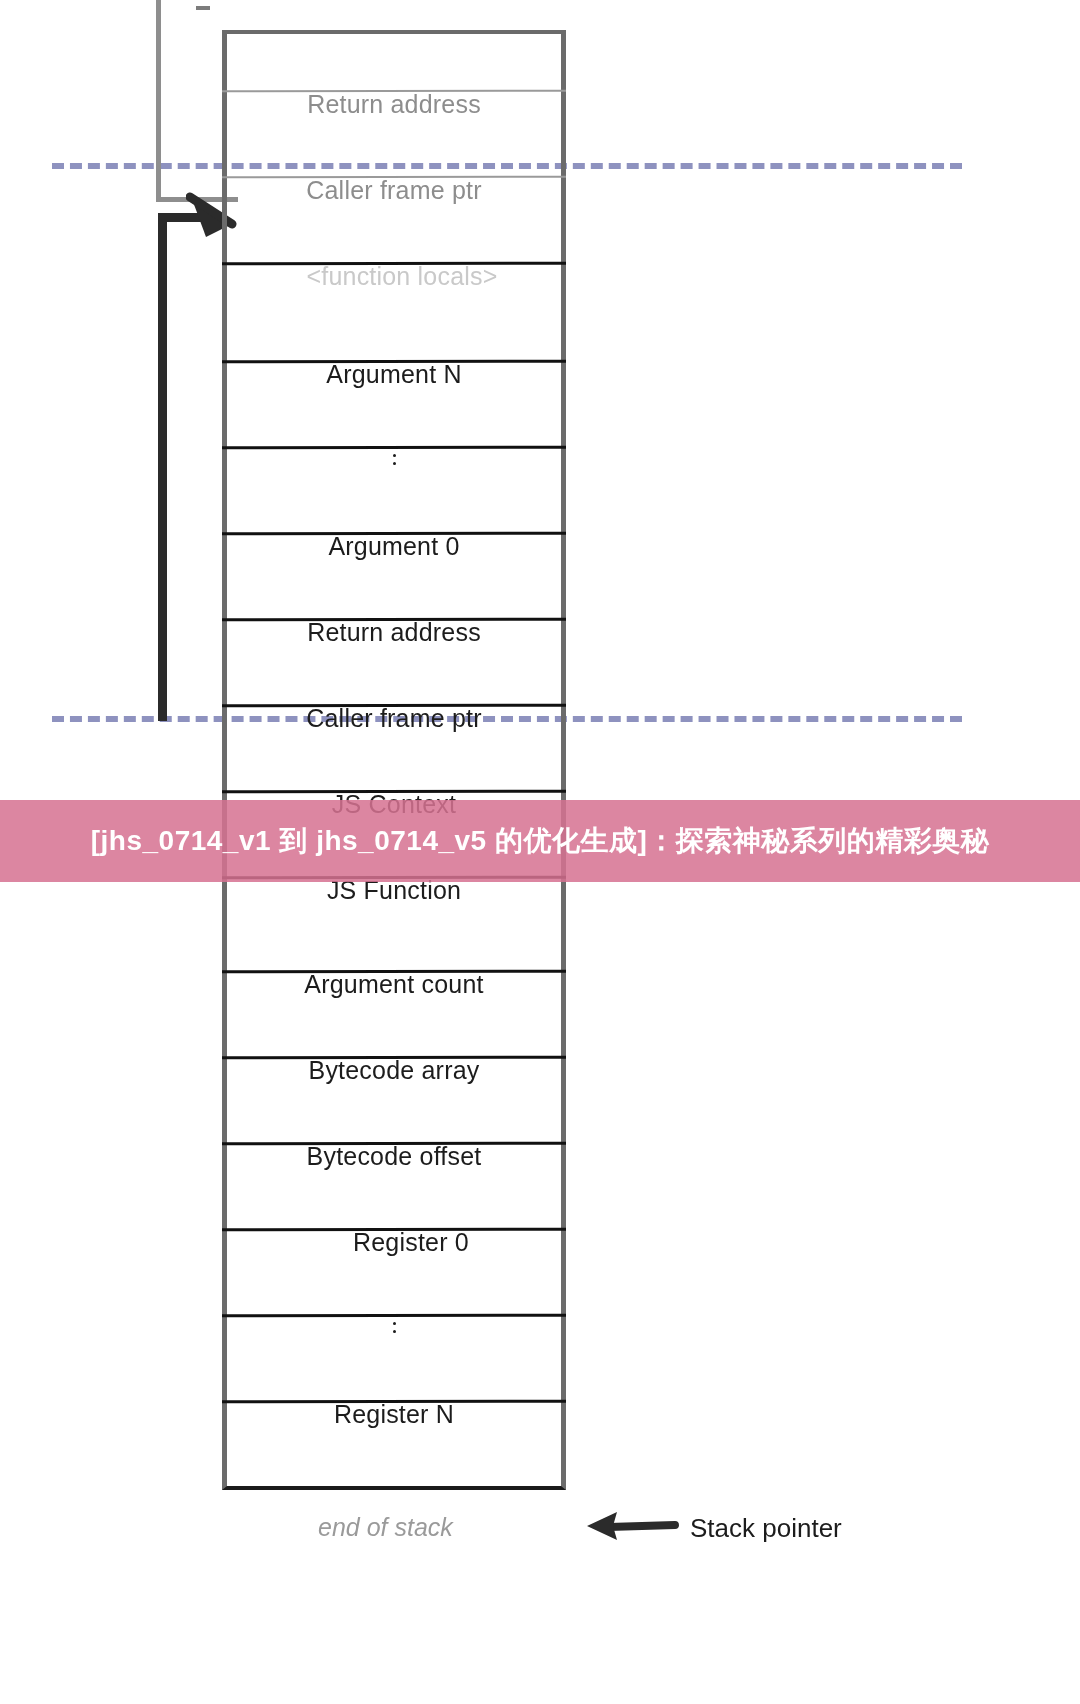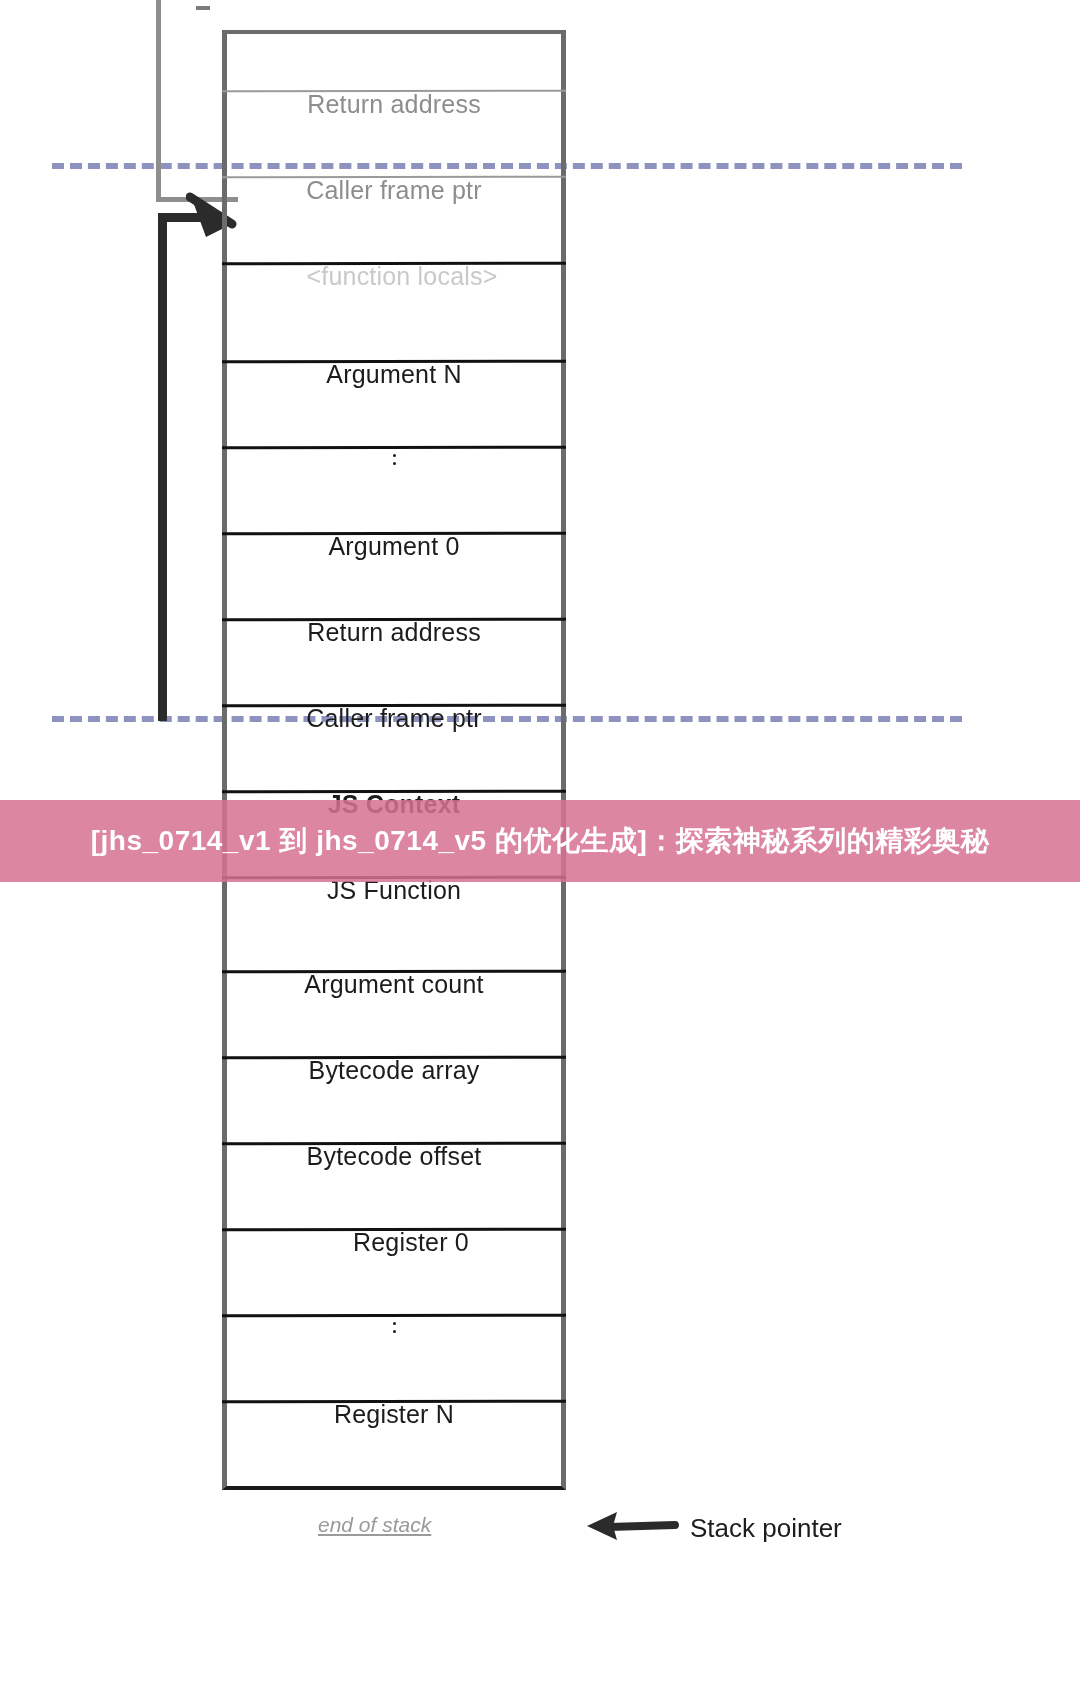--- a/index.html
+++ b/index.html
@@ -116,24 +116,23 @@
     width: 14px;
     height: 0;
     border-top: 4px solid #7c7c7c;
   }
 
   
   .end-of-stack {
     position: absolute;
     left: 318px;
     top: 1513px;
-    font-size: 21px;
+    font-size: 25px;
     font-style: italic;
     color: #9a9a9a;
-    text-decoration: underline;
   }
   .sp-label {
     position: absolute;
     left: 690px;
     top: 1513px;
     font-size: 26px;
     color: #1c1c1c;
   }
   .sp-arrow {
     position: absolute;
@@ -210,21 +209,21 @@
       <span>Argument 0</span>
     </div>
     <div class="slot" style="height: 86px;">
       <div class="divider"></div>
       <span>Return address</span>
     </div>
     <div class="slot" style="height: 86px;">
       <div class="divider"></div>
       <span>Caller frame ptr</span>
     </div>
-    <div class="slot" style="height: 86px; font-weight: bold;">
+    <div class="slot" style="height: 86px;">
       <div class="divider"></div>
       <span>JS Context</span>
     </div>
     <div class="slot" style="height: 86px;">
       <div class="divider"></div>
       <span>JS Function</span>
     </div>
     <div class="slot" style="height: 86px; margin-top: 8px;">
       <div class="divider"></div>
       <span>Argument count</span>

